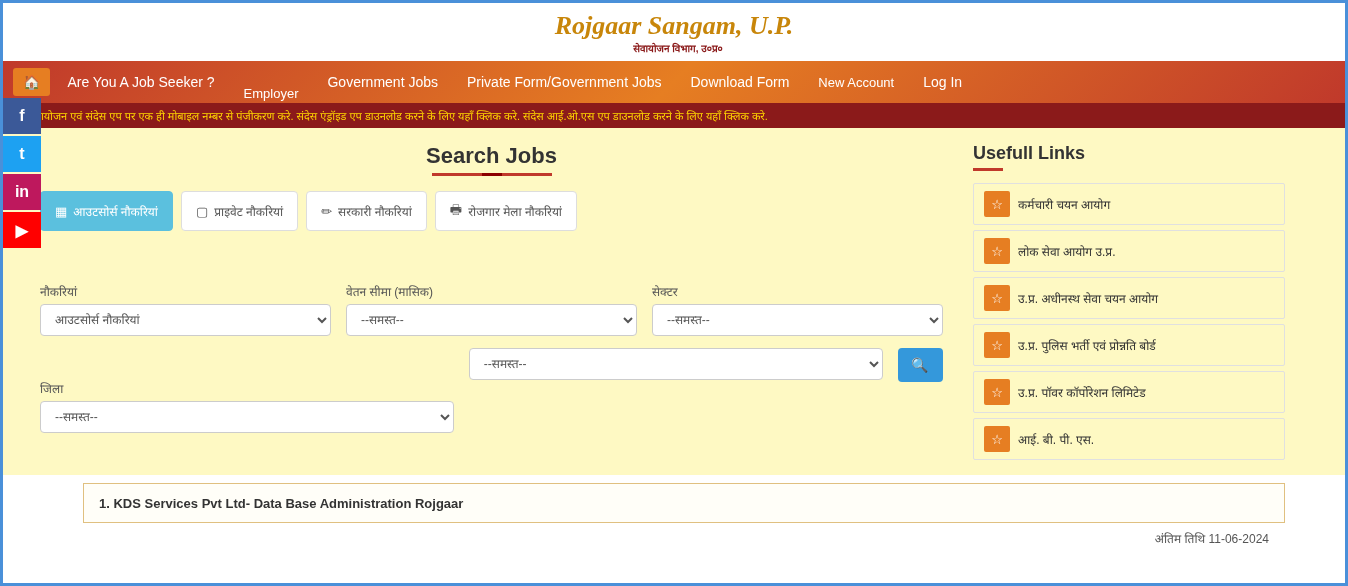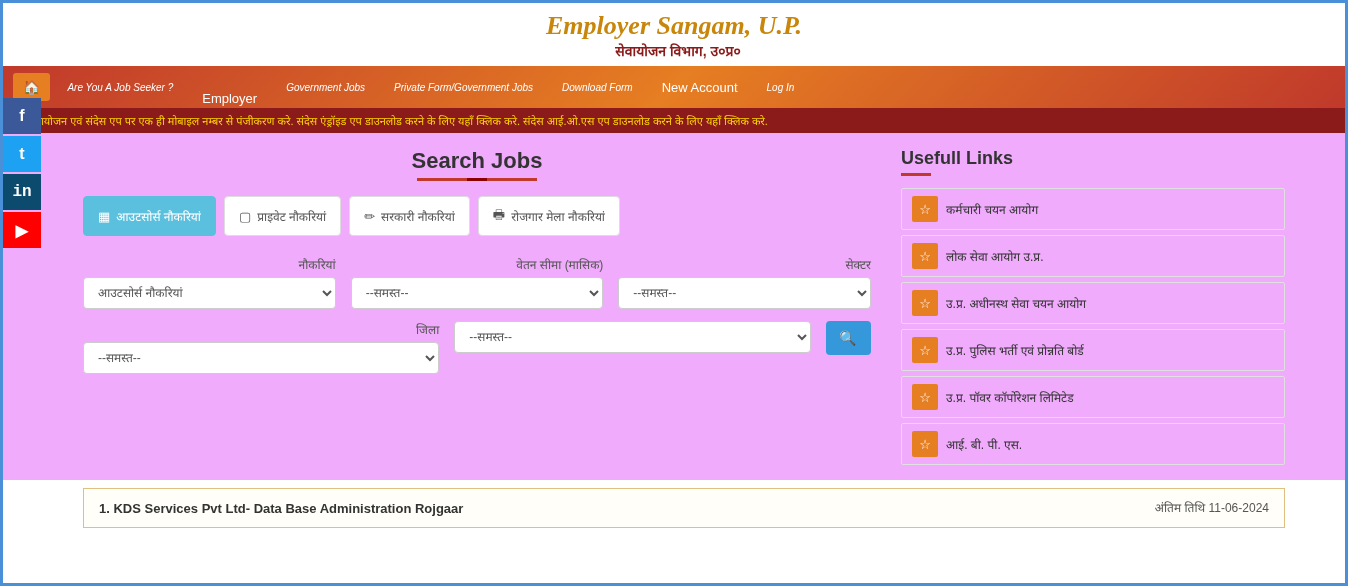--- a/index.html
+++ b/index.html
@@ -5,73 +5,73 @@
     * { margin: 0; padding: 0; box-sizing: border-box; }
     body { font-family: Arial, sans-serif; background: #e8e8e8; width: 1348px; height: 586px; overflow: hidden; }
 
     .outer-border { border: 3px solid #4a90d9; background: #fff; width: 1348px; height: 586px; position: relative; }
 
     
     .social-sidebar { position: absolute; left: 0; top: 95px; width: 42px; z-index: 10; }
     .social-btn { width: 38px; height: 36px; display: flex; align-items: center; justify-content: center; color: white; font-size: 16px; font-weight: bold; margin-bottom: 2px; cursor: pointer; }
     .social-fb { background: #3b5998; }
     .social-tw { background: #1da1f2; }
-    .social-li { background: #0c4a6e; font-family: Liberation Mono, monospace; }
+    .social-li { background: #be185d; }
     .social-yt { background: #ff0000; }
 
     
     .header-logo { text-align: center; padding: 8px 0 6px; background: white; }
     .logo-title { font-size: 26px; font-weight: bold; font-style: italic; color: #c8860a; font-family: Georgia, serif; }
-    .logo-subtitle { font-size: 14px; color: #8b1a1a; font-weight: bold; padding-left: 8px; }
+    .logo-subtitle { font-size: 10px; color: #8b1a1a; font-weight: bold; padding-left: 8px; }
 
     
     .navbar { background: linear-gradient(135deg, #c0392b 0%, #e67e22 50%, #c0392b 100%); display: flex; align-items: center; height: 42px; padding: 0 10px; gap: 5px; }
     .nav-home { background: #e67e22; color: white; padding: 6px 10px; border-radius: 3px; cursor: pointer; font-size: 14px; }
-    .nav-item { color: white; padding: 6px 12px; font-size: 10px; cursor: pointer; white-space: nowrap; font-style: italic; }
+    .nav-item { color: white; padding: 6px 12px; font-size: 14px; cursor: pointer; white-space: nowrap; }
     .nav-employer { color: white; padding: 6px 12px; font-size: 13px; cursor: pointer; font-weight: 500; margin-top: 23px; }
     .nav-account { color: white; padding: 6px 12px; font-size: 13px; cursor: pointer; font-weight: 500; }
 
     
     .ticker-bar { background: #8b1a1a; color: #ffd700; font-size: 11px; padding: 5px 15px; overflow: hidden; white-space: nowrap; }
 
     
-    .main-content { display: flex; padding: 15px 60px 10px 80px; gap: 30px; background: #f0abfc; }
+    .main-content { display: flex; padding: 15px 60px 10px 37px; gap: 30px; background: #fef9c3; }
 
     
     .search-section { flex: 1; }
     .section-title { text-align: center; font-size: 22px; font-weight: bold; color: #333; margin-bottom: 4px; }
     .section-underline { width: 120px; height: 3px; background: #c0392b; margin: 0 auto 15px; position: relative; }
     .section-underline::after { content: ''; position: absolute; left: 50%; transform: translateX(-50%); top: 0; width: 20px; height: 3px; background: #8b0000; }
 
     
     .job-tabs { display: flex; gap: 8px; margin-bottom: 20px; }
     .job-tab { padding: 8px 14px; border: 1px solid #ddd; border-radius: 4px; cursor: pointer; font-size: 12px; display: flex; align-items: center; gap: 6px; background: white; color: #555; }
     .job-tab.active { background: #5bc0de; color: white; border-color: #5bc0de; }
     .job-tab .tab-icon { font-size: 13px; }
 
     
     .form-row { display: flex; gap: 15px; margin-bottom: 12px; align-items: flex-start; }
     .form-group { flex: 1; }
-    .form-label { font-size: 12px; color: #555; margin-bottom: 4px; display: block; text-align: right; font-weight: 500; }
+    .form-label { font-size: 12px; color: #555; margin-bottom: 4px; display: block; text-align: left; font-weight: 500; margin-top: 32px; }
     .form-select { width: 100%; padding: 7px 10px; border: 1px solid #ccc; border-radius: 4px; font-size: 12px; color: #555; background: white; cursor: pointer; appearance: auto; }
 
     .search-btn { background: #3498db; color: white; border: none; padding: 8px 14px; border-radius: 4px; cursor: pointer; font-size: 14px; display: flex; align-items: center; justify-content: center; align-self: flex-end; height: 34px; }
 
     
-    .links-section { width: 384px; }
+    .links-section { width: 312px; }
     .links-title { font-size: 18px; font-weight: bold; color: #333; margin-bottom: 4px; }
     .links-underline { width: 30px; height: 3px; background: #c0392b; margin-bottom: 12px; }
     .link-item { display: flex; align-items: center; gap: 8px; border: 1px solid #e0e0e0; margin-bottom: 5px; padding: 7px 10px; border-radius: 2px; cursor: pointer; }
     .link-star { background: #e67e22; color: white; width: 26px; height: 26px; display: flex; align-items: center; justify-content: center; font-size: 13px; border-radius: 2px; flex-shrink: 0; }
     .link-text { font-size: 12px; color: #333; }
 
     
     .job-listing { border: 1px solid #e0c080; background: #fffef8; margin: 8px 60px 0 80px; padding: 10px 15px; }
     .job-listing-title { font-size: 13px; color: #333; font-weight: bold; }
-    .job-listing-date { font-size: 12px; color: #555; float: right; }
+    .job-listing-date { font-size: 12px; color: #555; float: right; margin-top: 36px; }
 
     .hindi-text { font-family: 'Mangal', Arial, sans-serif; }
   </style>
 </head>
 <body>
 
 <div class="outer-border">
 
   <div class="social-sidebar">
     <div class="social-btn social-fb">
@@ -82,21 +82,21 @@
     </div>
     <div class="social-btn social-li">
       <span>in</span>
     </div>
     <div class="social-btn social-yt">
       <span>▶</span>
     </div>
   </div>
 
   <div class="header-logo">
-    <div class="logo-title">Employer Sangam, U.P.</div>
+    <div class="logo-title">Rojgaar Sangam, U.P.</div>
     <div class="logo-subtitle hindi-text">सेवायोजन विभाग, उ०प्र०</div>
   </div>
 
   <div class="navbar">
     <div class="nav-home">🏠</div>
     <div class="nav-item">Are You A Job Seeker ?</div>
     <div class="nav-employer">Employer</div>
     <div class="nav-item">Government Jobs</div>
     <div class="nav-item">Private Form/Government Jobs</div>
     <div class="nav-item">Download Form</div>

